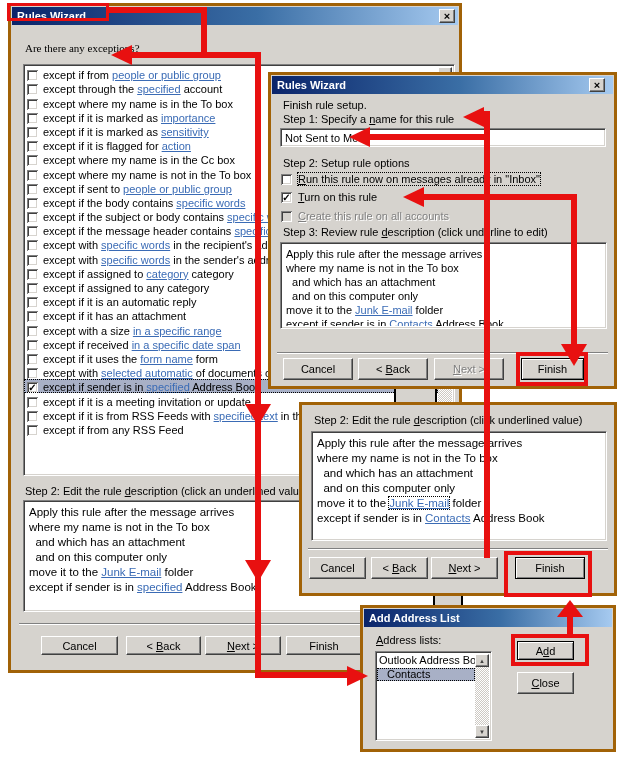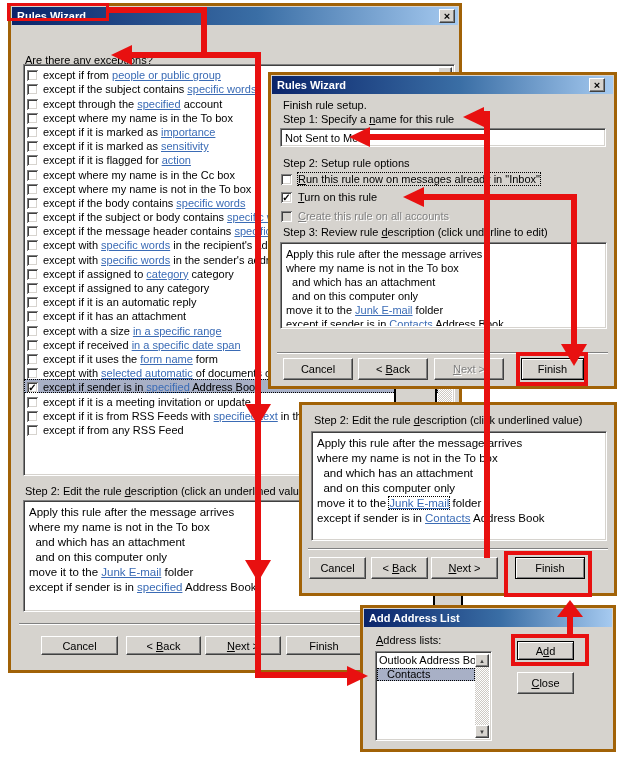--- a/index.html
+++ b/index.html
@@ -64,35 +64,31 @@
 </head>
 <body>
 
 <div class="stage">
 
   <div class="dlg" id="d1" style="left:8px;top:3px;width:448px;height:664px;z-index:1;">
     <div class="tbar">
       <span>Rules Wizard</span>
       <button class="xbtn" style="right:3px;">×</button>
     </div>
-    <div class="lbl" style="left:14px;top:48px;">Are there any exceptions?</div>
+    <div class="lbl" style="left:14px;top:36px;font-family:Liberation Serif, serif;">Are there any exceptions?</div>
     <div class="lbl" style="left:14px;top:38px;margin-top:28px;">Step 1: Select ex<u>c</u>eption(s)</div>
 
     <div class="sunken" style="left:12px;top:58px;width:432px;height:412px;">
       <div id="exc-rows" style="position:absolute;left:0;top:2px;right:16px;">
           <div class="exrow">
             <span class="cb"></span>
             <span>except if from <span class="lnk">people or public group</span></span>
           </div>
           <div class="exrow">
             <span class="cb"></span>
-            <span>except if the subject contains <span class="lnk">specific words</span></span>
-          </div>
-          <div class="exrow">
-            <span class="cb"></span>
             <span>except through the <span class="lnk">specified</span> account</span>
           </div>
           <div class="exrow">
             <span class="cb"></span>
             <span>except where my name is in the To box</span>
           </div>
           <div class="exrow">
             <span class="cb"></span>
             <span>except if it is marked as <span class="lnk">importance</span></span>
           </div>
@@ -104,20 +100,24 @@
             <span class="cb"></span>
             <span>except if it is flagged for <span class="lnk">action</span></span>
           </div>
           <div class="exrow">
             <span class="cb"></span>
             <span>except where my name is in the Cc box</span>
           </div>
           <div class="exrow">
             <span class="cb"></span>
             <span>except where my name is not in the To box</span>
+          </div>
+          <div class="exrow">
+            <span class="cb"></span>
+            <span>except if sent to <span class="lnk">people or public group</span></span>
           </div>
           <div class="exrow">
             <span class="cb"></span>
             <span>except if the body contains <span class="lnk">specific words</span></span>
           </div>
           <div class="exrow">
             <span class="cb"></span>
             <span>except if the subject or body contains <span class="lnk">specific words</span></span>
           </div>
           <div class="exrow">

